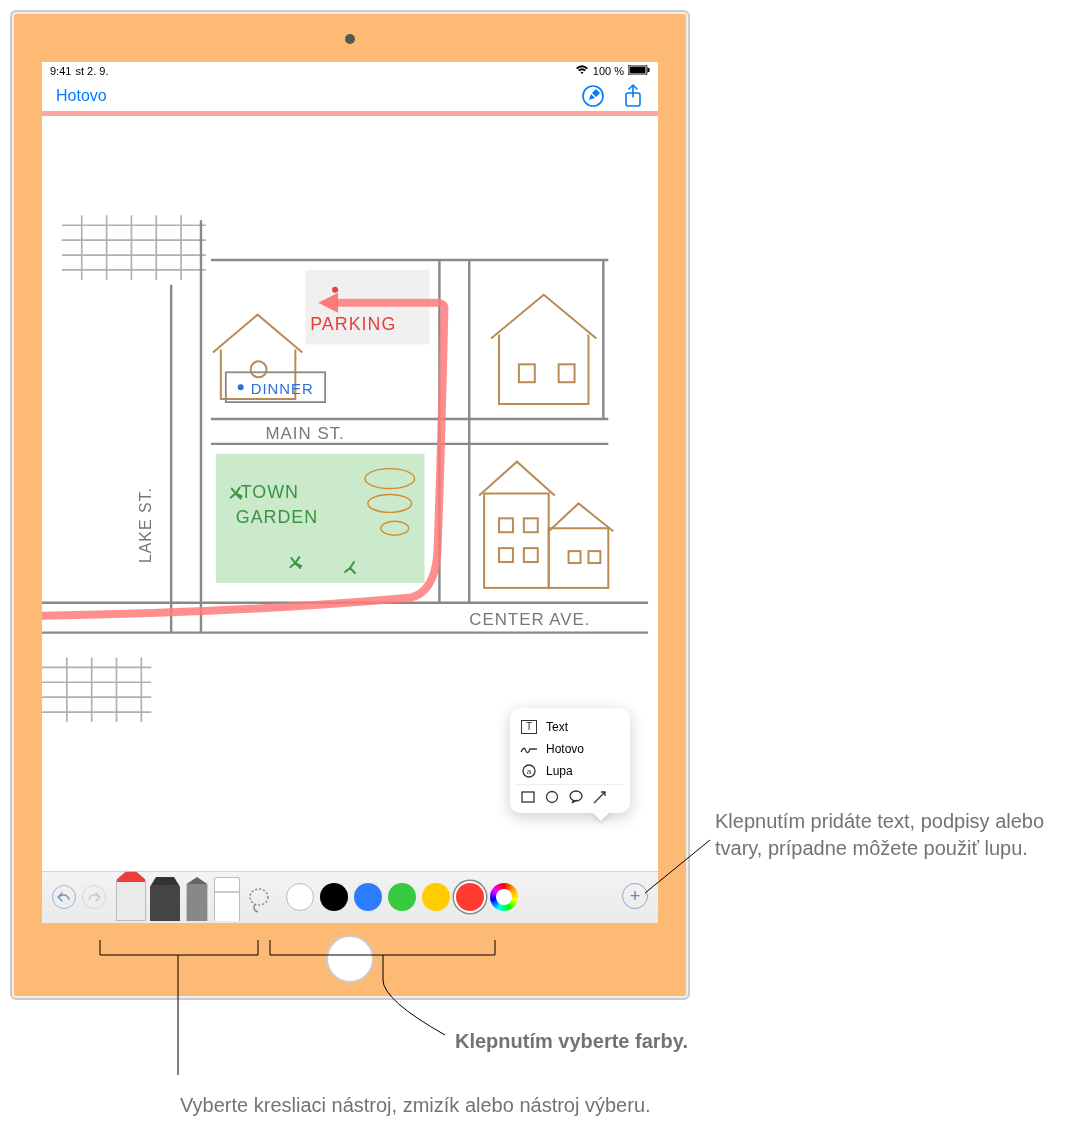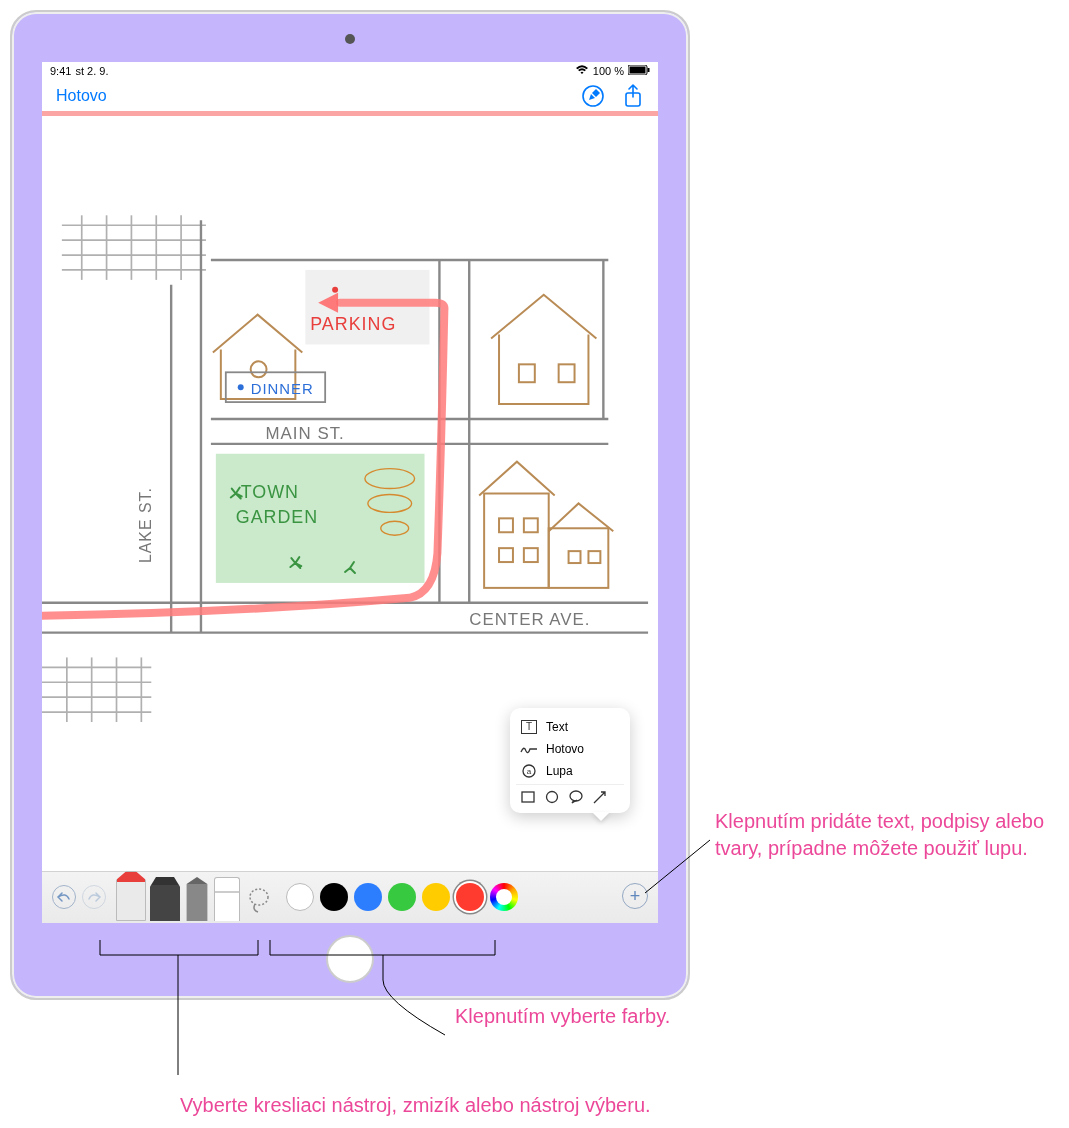--- a/index.html
+++ b/index.html
@@ -9,23 +9,23 @@
       width: 1069px;
       height: 1128px;
       position: relative;
     }
     .ipad-frame {
       position: absolute;
       left: 10px;
       top: 10px;
       width: 680px;
       height: 990px;
-      background: #c4b5fd;
+      background: #fdba74;
       border: 2px solid #ccc;
-      border-radius: 26px;
+      border-radius: 6px;
       box-shadow: inset 0 0 0 2px #eee;
     }
     .camera {
       position: absolute;
       top: 22px;
       left: 50%;
       transform: translateX(-50%);
       width: 10px;
       height: 10px;
       background: #555;
@@ -255,25 +255,25 @@
       display: flex; align-items: center; justify-content: center;
       color: #6088bd;
       font-size: 18px;
       margin-bottom: 12px;
     }
 
     
     .callout {
       position: absolute;
       font-size: 20px;
-      color: #ec4899;
+      color: #737373;
       line-height: 1.35;
     }
     .callout-plus { left: 715px; top: 808px; width: 345px; }
-    .callout-colors { left: 455px; top: 1003px; }
+    .callout-colors { left: 455px; top: 1028px; font-weight: bold; }
     .callout-tools { left: 180px; top: 1080px; margin-top: 12px; }
 
     .callout-line {
       position: absolute;
       stroke: #000;
       stroke-width: 1;
       fill: none;
     }
   </style>
 </head>

